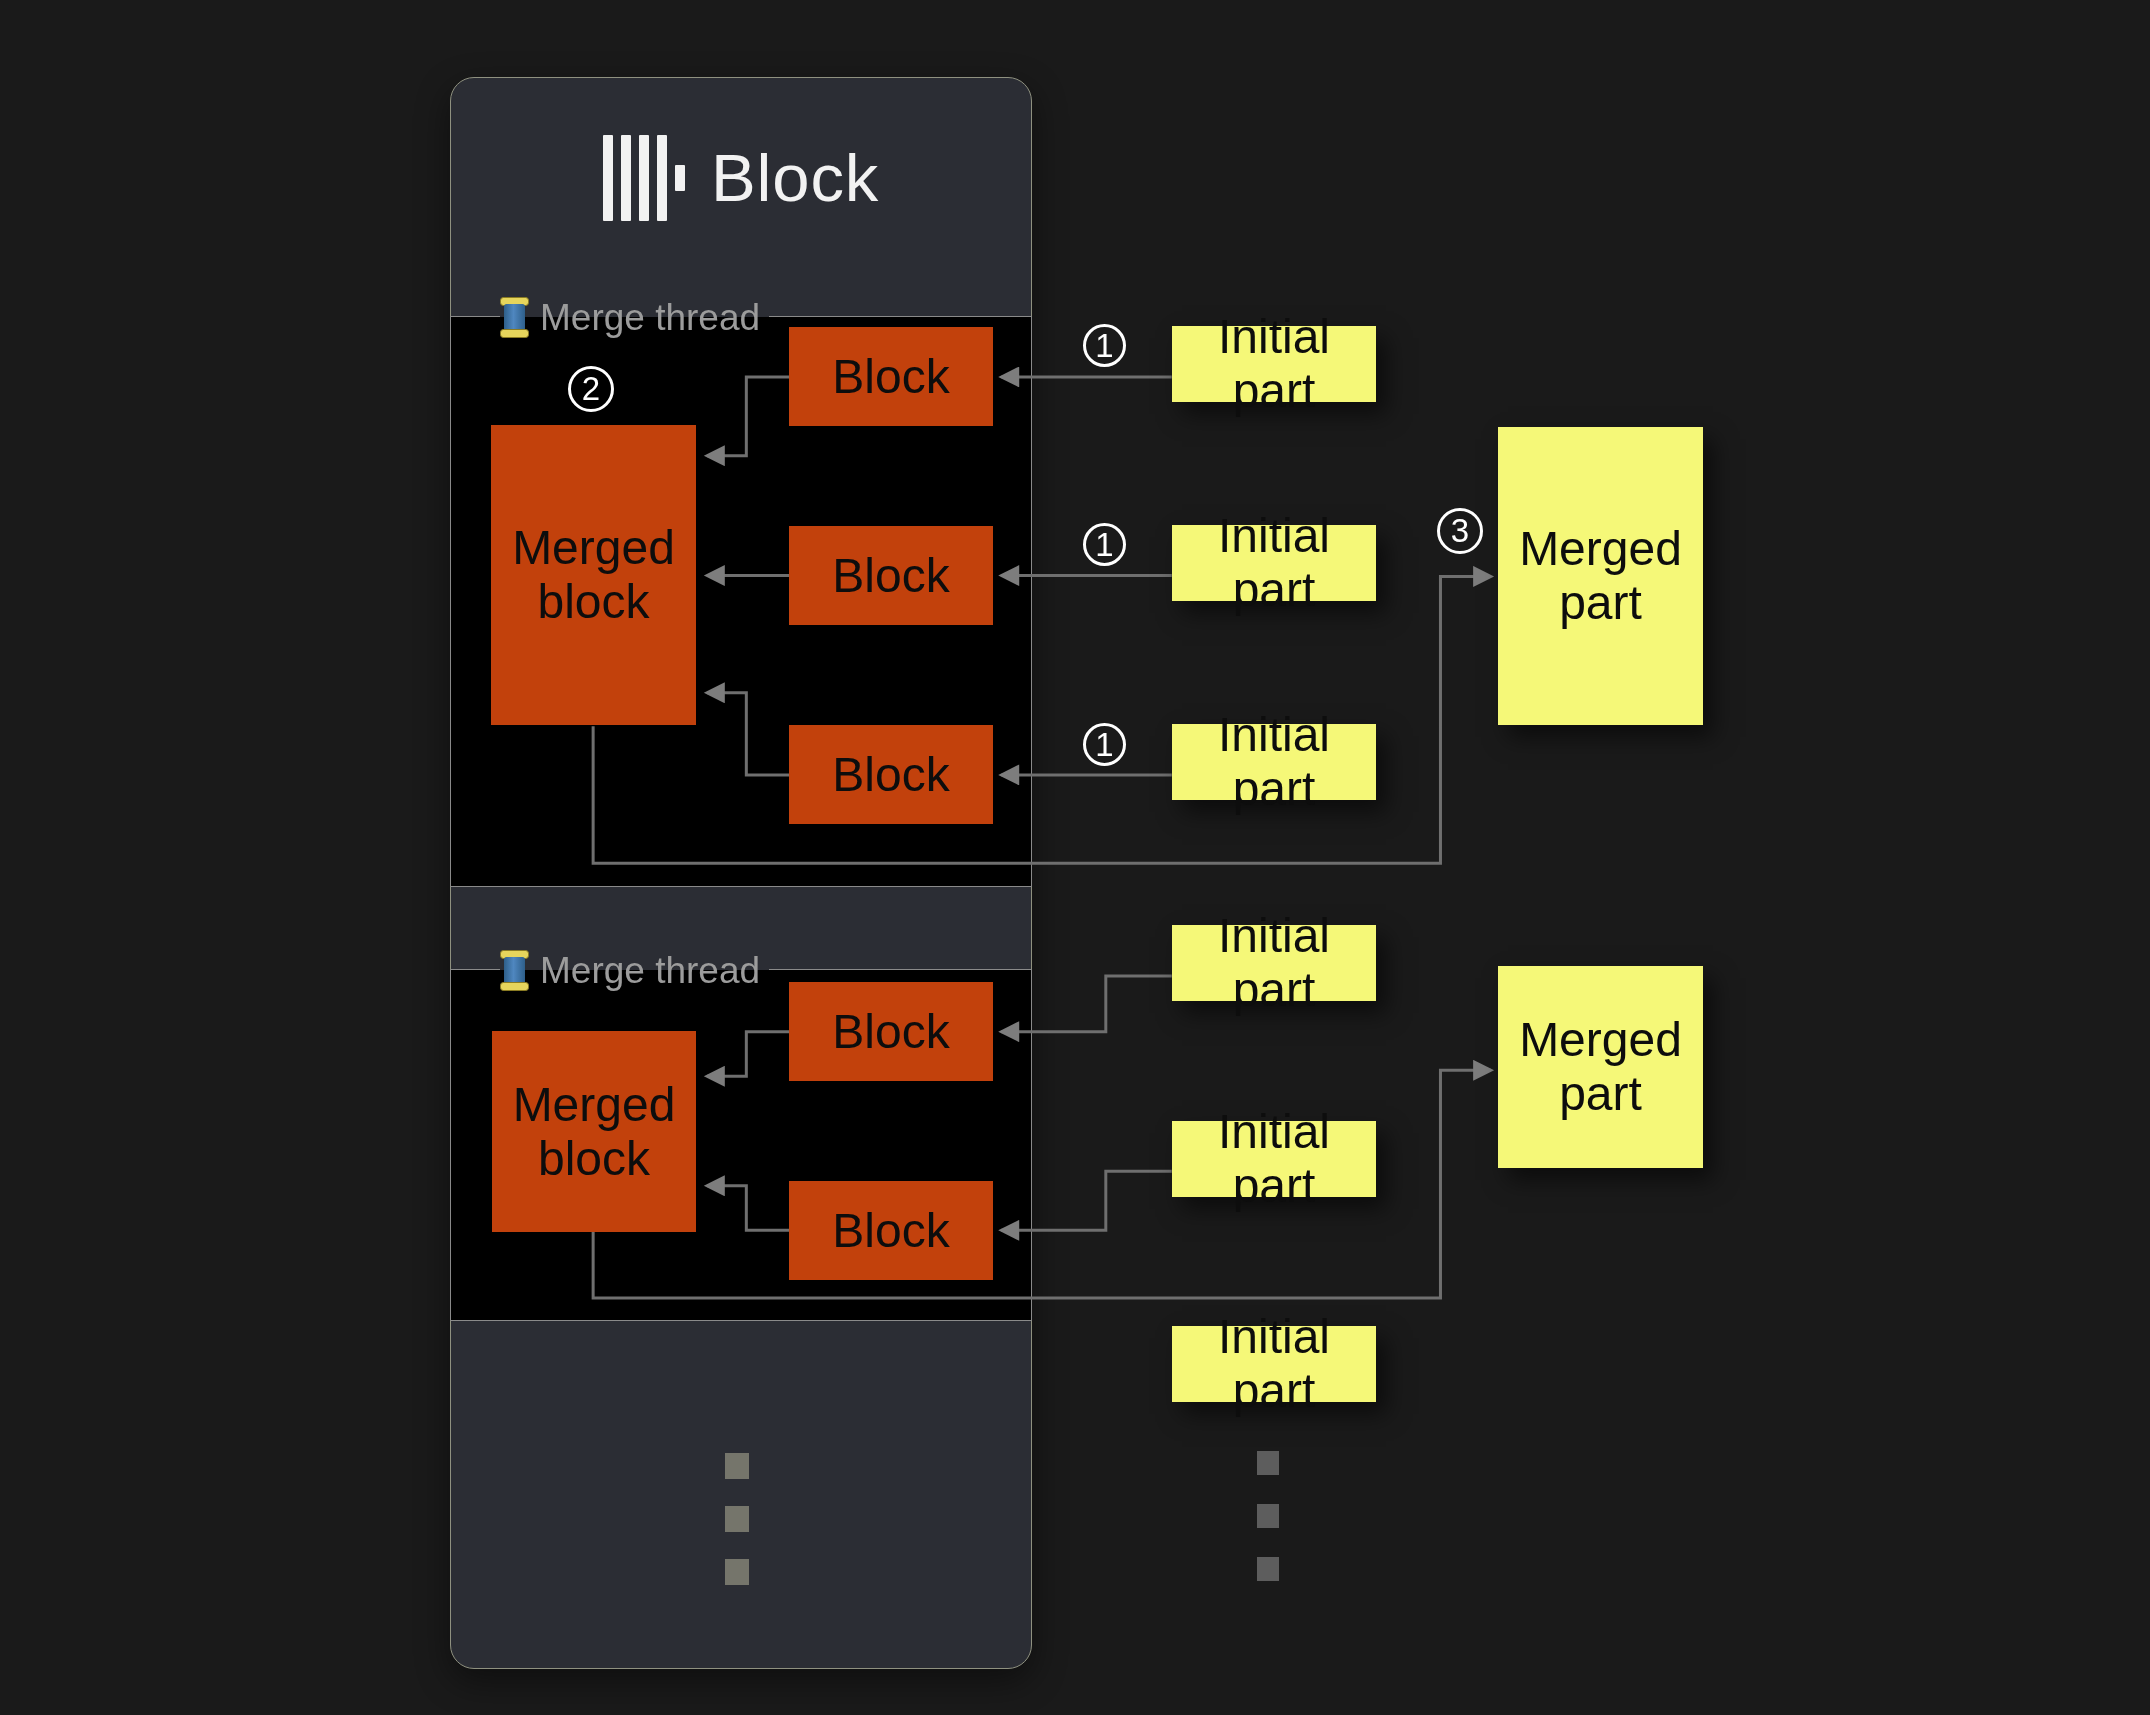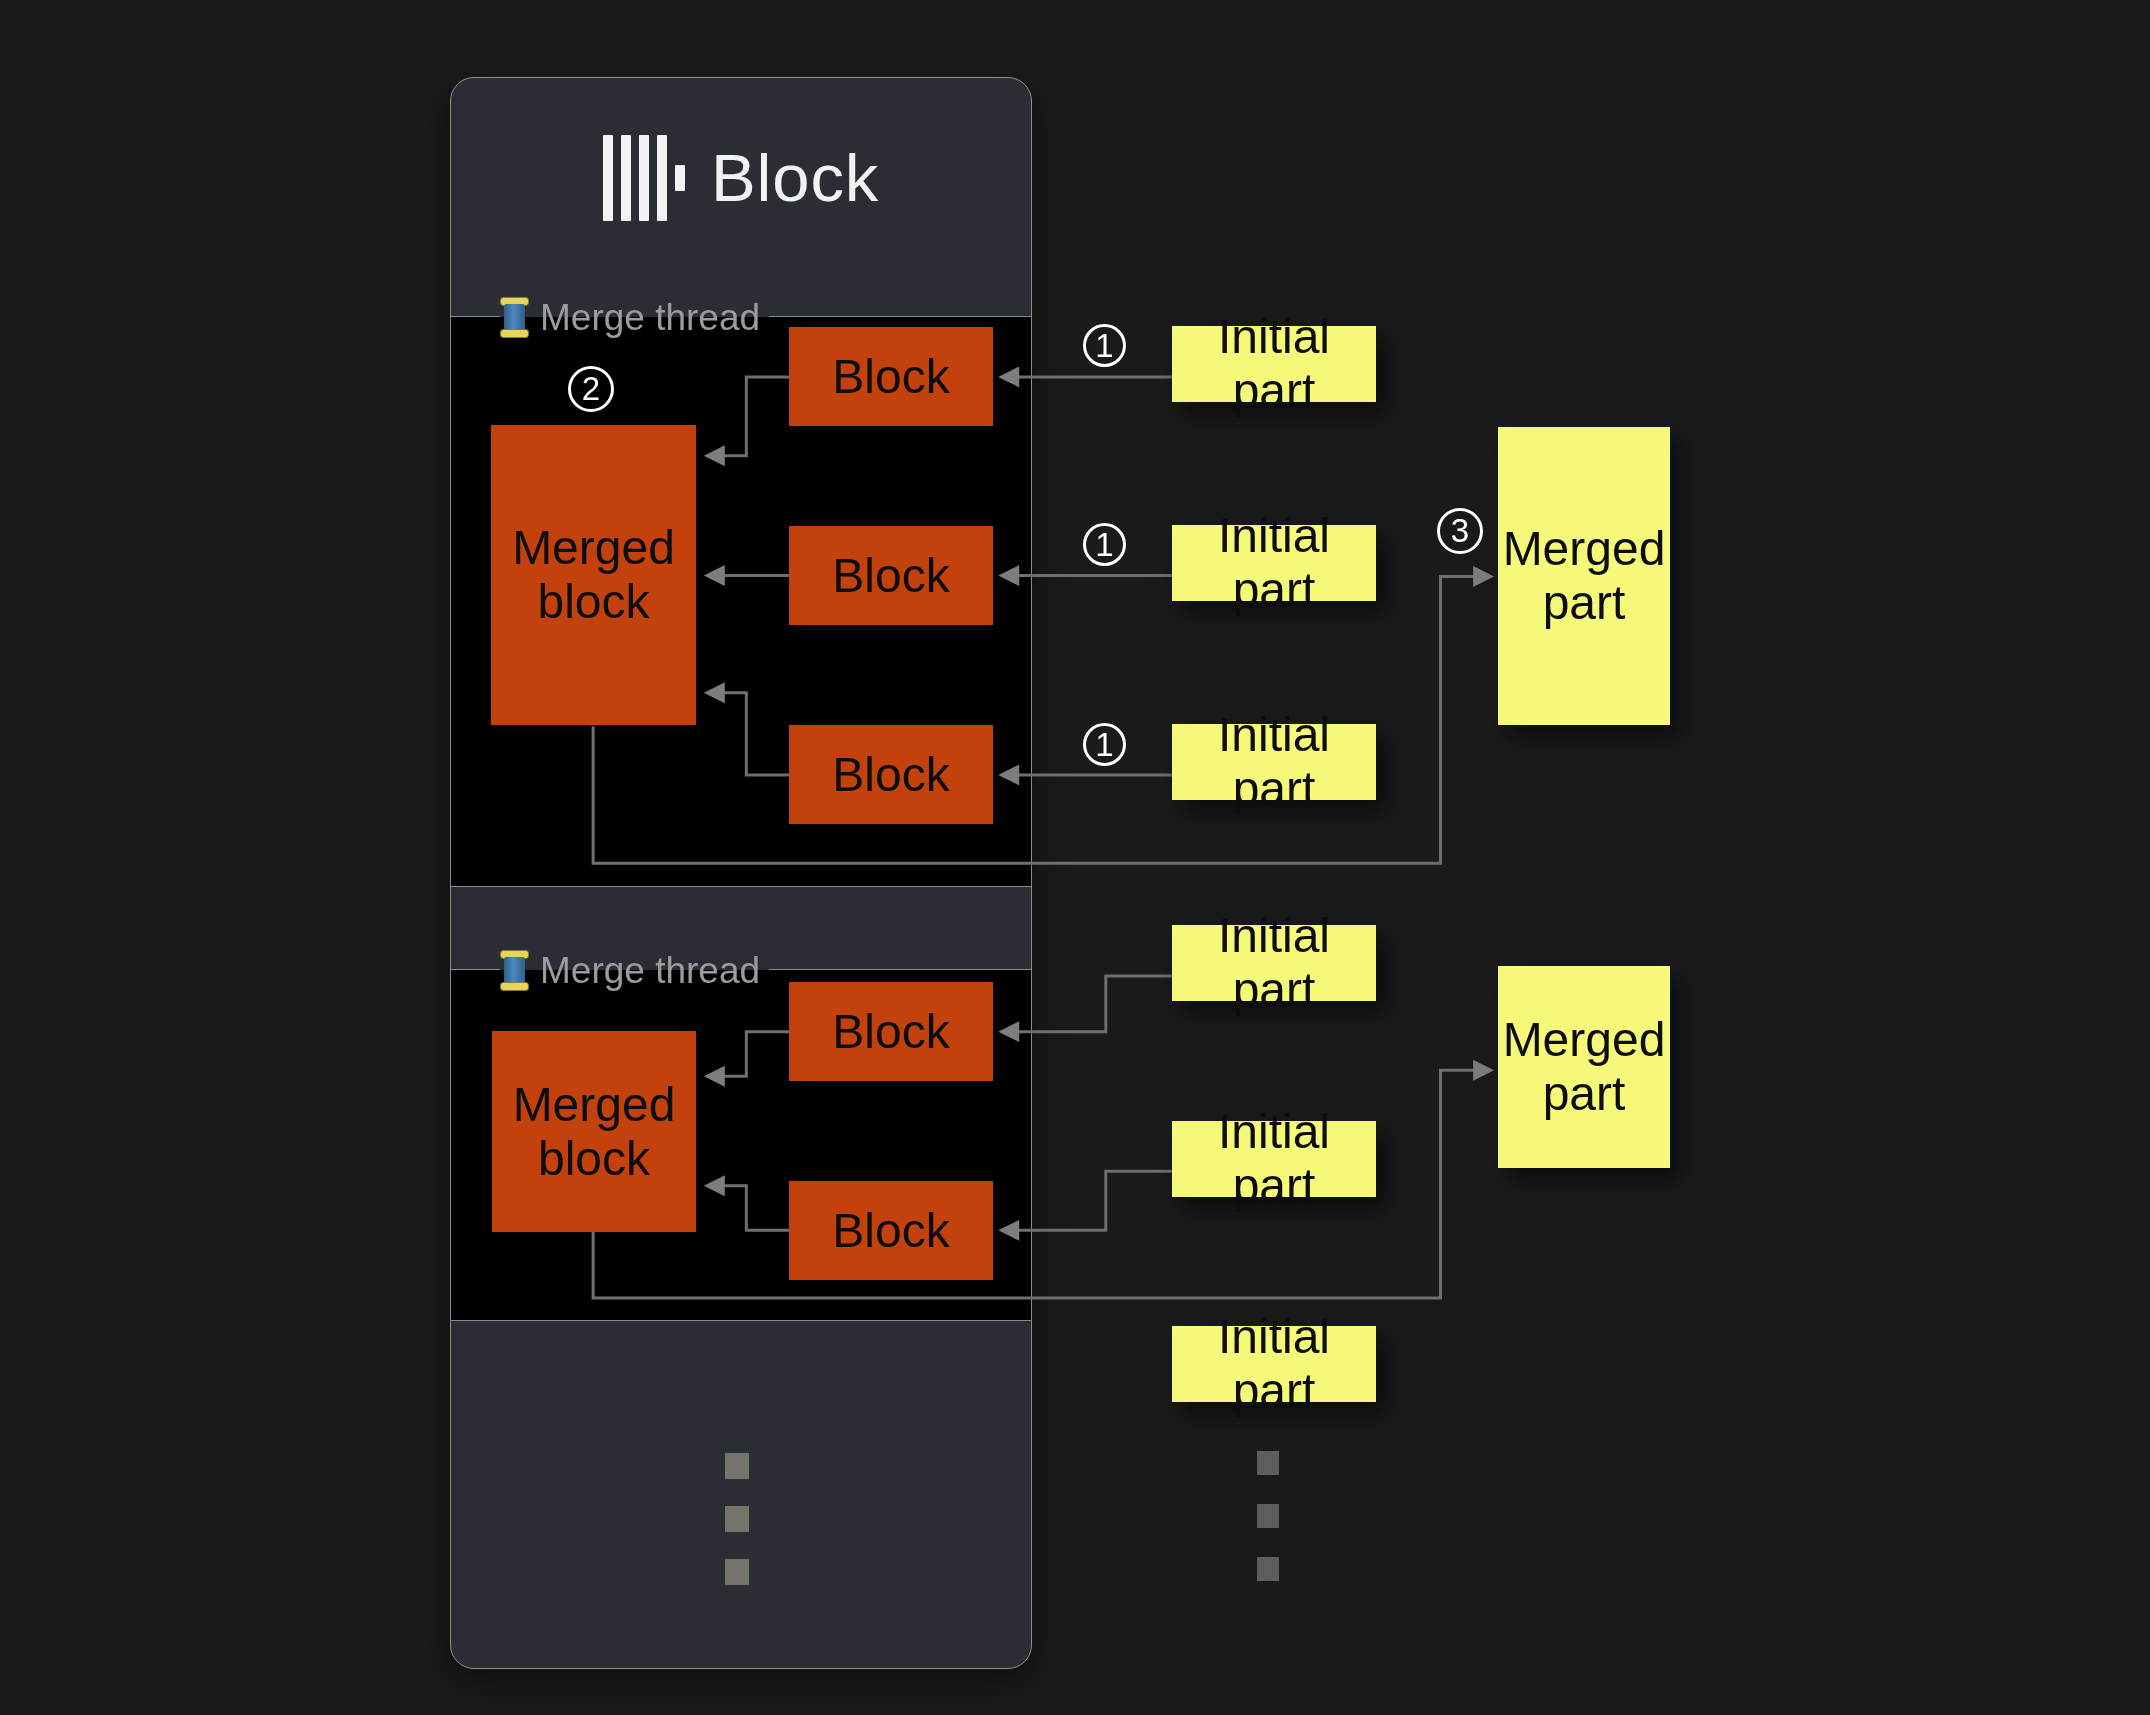--- a/index.html
+++ b/index.html
@@ -56,21 +56,21 @@
   .mb1{left:491px;top:425px;width:205px;height:300px;}
   .mb2{left:492px;top:1031px;width:204px;height:201px;}
   .b1{left:789px;top:327px;width:204px;height:99px;}
   .b2{left:789px;top:526px;width:204px;height:99px;}
   .b3{left:789px;top:725px;width:204px;height:99px;}
   .b4{left:789px;top:982px;width:204px;height:99px;}
   .b5{left:789px;top:1181px;width:204px;height:99px;}
   .ip{left:1172px;width:204px;height:76px;padding:0 20.5px;}
   .ip1{top:326px;} .ip2{top:525px;} .ip3{top:724px;}
   .ip4{top:925px;} .ip5{top:1121px;} .ip6{top:1326px;}
-  .mp{left:1498px;width:172px;padding:0 20.5px;}
+  .mp{left:1498px;width:205px;padding:0 20.5px;}
   .mp1{top:427px;height:298px;}
   .mp2{top:966px;height:202px;}
   
   .badge{
     position:absolute;border:3.4px solid #fff;border-radius:50%;
     color:#fff;display:flex;align-items:center;justify-content:center;
     font-size:33px;box-sizing:border-box;background:transparent;
   }
   .badge.s2{left:568px;top:366px;width:46px;height:46px;}
   .badge.s1a{left:1083px;top:324px;width:43px;height:43px;}

